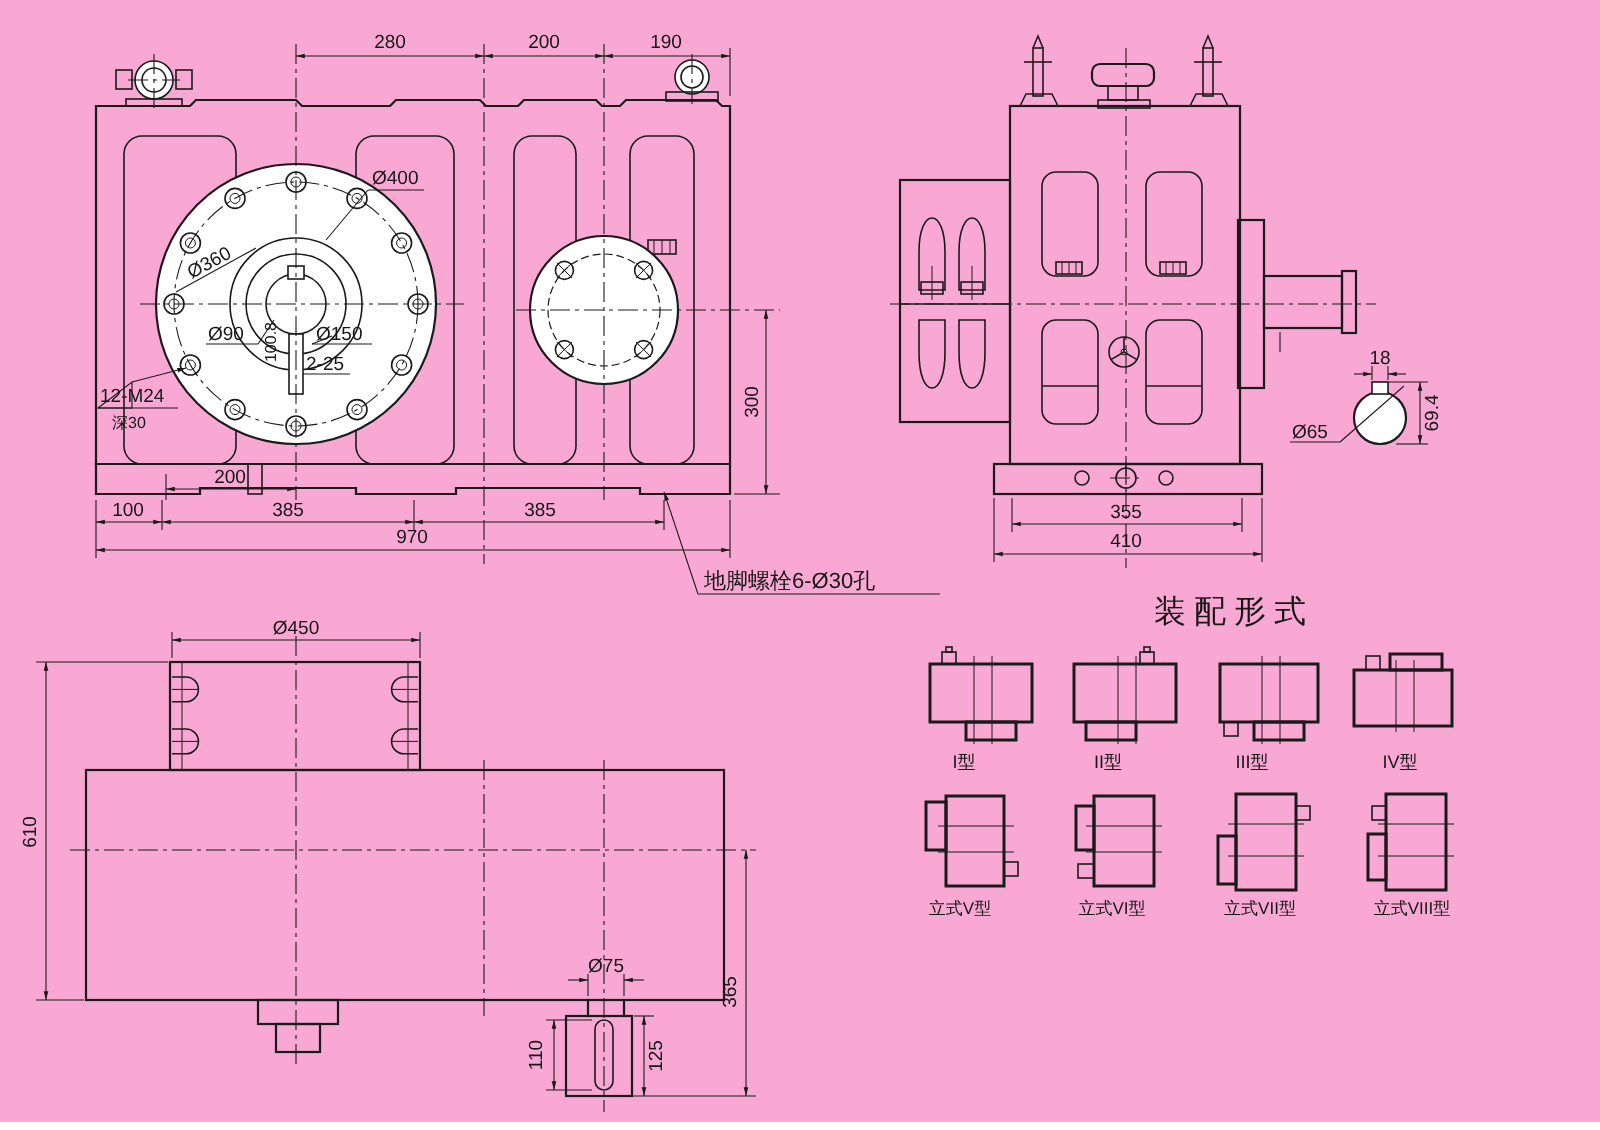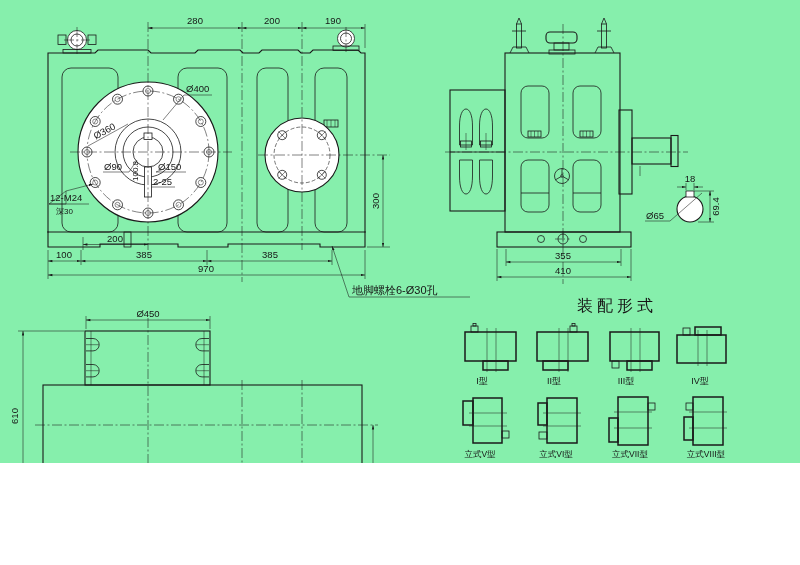--- a/index.html
+++ b/index.html
@@ -1,16 +1,16 @@
 <!DOCTYPE html>
 <html><head>
 <meta charset="utf-8">
 <style>
   html,body{margin:0;padding:0;background:#ffffff;}
-  #canvas{width:800px;height:463px;position:relative;background:#86efac;overflow:hidden;}
+  #canvas{width:800px;height:561px;position:relative;background:#f9a8d4;overflow:hidden;}
   svg{display:block;}
   text{font-family:"Liberation Sans","DejaVu Sans",sans-serif;fill:#161616;}
   .dim{font-size:9.5px;}
   .sm{font-size:8px;}
   .cjk{font-size:11px;}
   .ttl{font-size:16px;letter-spacing:4px;}
   .tlab{font-size:9px;}
   .tlab2{font-size:8.5px;}
   .ol{stroke:#1a1a1a;stroke-width:1.1;fill:none;stroke-linejoin:miter;stroke-linecap:square;}
   .tl{stroke:#1a1a1a;stroke-width:0.8;fill:none;}

